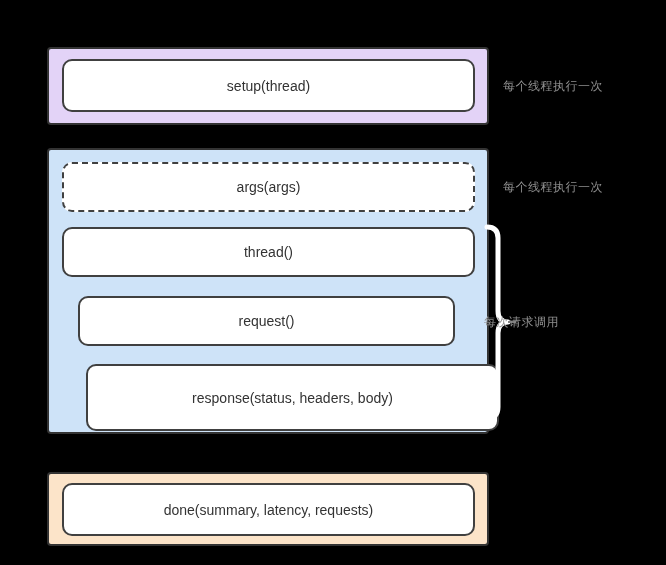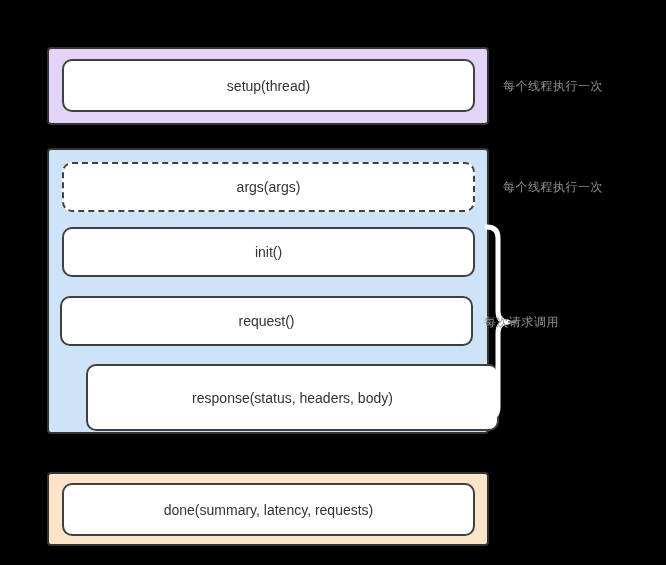--- a/index.html
+++ b/index.html
@@ -57,21 +57,21 @@
     position: absolute;
     left: 484px;
     top: 220px;
     width: 40px;
     height: 208px;
   }
   
   .node.setup    { left: 13px; top: 10px;  width: 413px; height: 53px; }
   .node.init     { left: 13px; top: 12px;  width: 413px; height: 50px; }
   .node.delay    { left: 13px; top: 77px;  width: 413px; height: 50px; }
-  .node.request  { left: 11px; top: 146px; width: 413px; height: 50px; }
+  .node.request  { left: 29px; top: 146px; width: 377px; height: 50px; }
   .node.response { left: 13px; top: 214px; width: 413px; height: 67px; margin-left: 24px; }
   .node.done     { left: 13px; top: 9px;   width: 413px; height: 53px; }
   
   .group.purple { left: 47px; top: 47px;  width: 442px; height: 78px; }
   .group.blue   { left: 47px; top: 148px; width: 442px; height: 286px; }
   .group.orange { left: 47px; top: 456px; width: 442px; height: 74px; }
   
   .annotation.a-setup { left: 503px; top: 47px;  height: 78px; }
   .annotation.a-init  { left: 503px; top: 162px; height: 50px; }
   .annotation.a-brace { left: 484px; top: 297px; height: 50px; }
@@ -87,21 +87,21 @@
       <span>setup(thread)</span>
     </div>
   </div>
   <div class="annotation a-setup">每个线程执行一次</div>
 
   <div class="group blue">
     <div class="node init dashed">
       <span>args(args)</span>
     </div>
     <div class="node delay">
-      <span>init()</span>
+      <span>thread()</span>
     </div>
     <div class="node request">
       <span>request()</span>
     </div>
     <div class="node response">
       <span>response(status, headers, body)</span>
     </div>
   </div>
   <div class="annotation a-init">每个线程执行一次</div>
 

